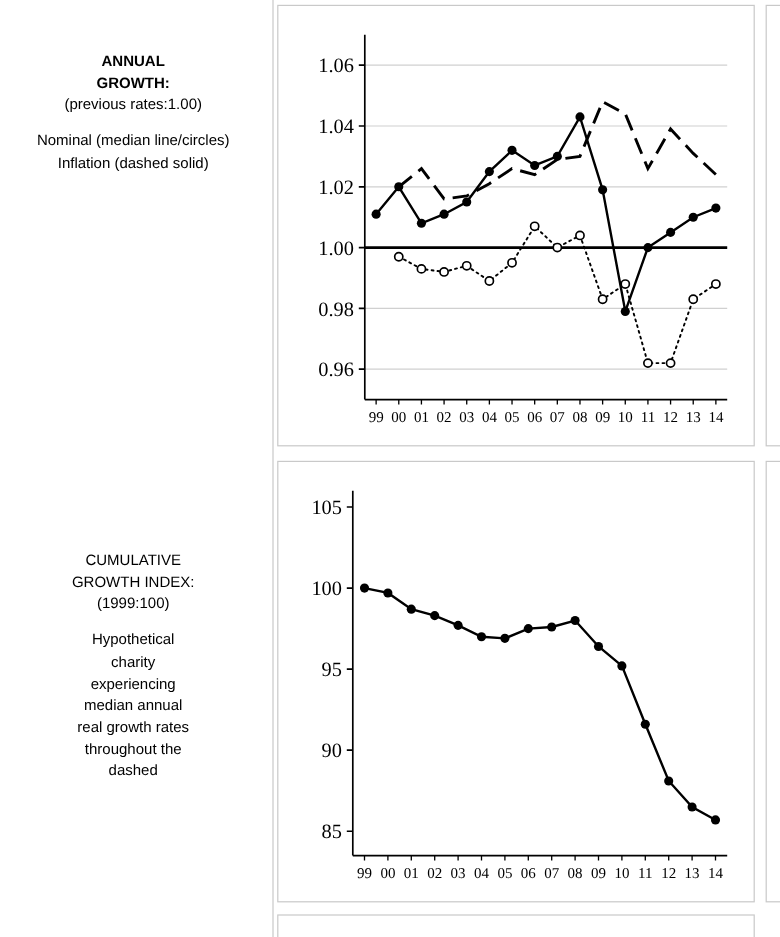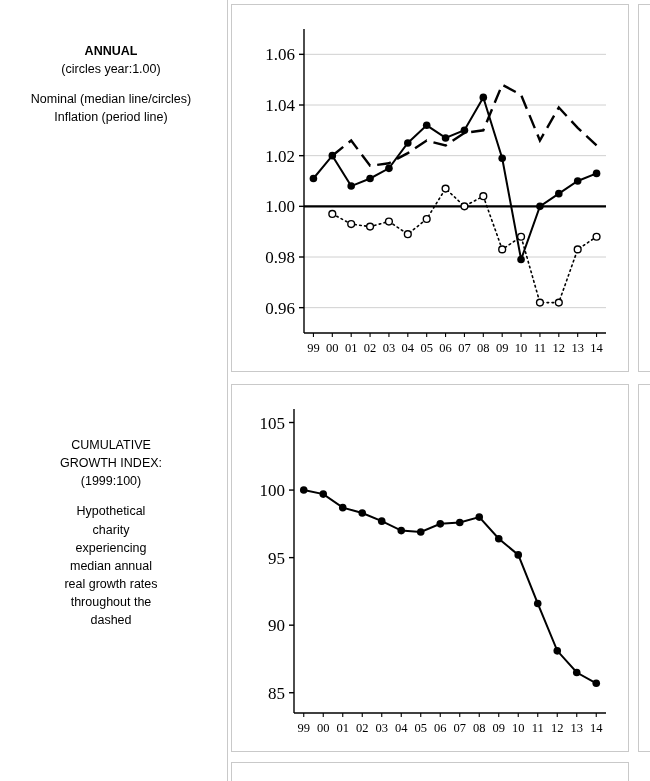--- a/index.html
+++ b/index.html
@@ -34,21 +34,21 @@
   .caption-block {
     position: absolute;
     width: 210px;
     left: 6px;
     text-align: center;
     font-size: 12.5px;
     line-height: 1.45;
     color: #000;
   }
   #caption-annual { top: 42px; }
-  #caption-cumulative { top: 436px; }
+  #caption-cumulative { top: 458px; }
   .cap-title { font-weight: 600; }
   .cap-gap { height: 12px; }
   .cap-line { white-space: nowrap; }
 
   
   .panel {
     position: absolute;
     border: 1px solid #c9c9c9;
     background: #ffffff;
     box-sizing: border-box;
@@ -104,24 +104,25 @@
 </style>
 </head>
 <body>
 
 <div class="page">
 
   <div class="caption-col">
 
     <div class="caption-block" id="caption-annual">
       <div class="cap-title cap-line">ANNUAL</div>
-      <div class="cap-line">(circles year:1.00)</div>
+      <div class="cap-title cap-line">GROWTH:</div>
+      <div class="cap-line">(previous rates:1.00)</div>
       <div class="cap-gap"></div>
       <div class="cap-line">Nominal (median line/circles)</div>
-      <div class="cap-line">Inflation (period line)</div>
+      <div class="cap-line">Inflation (dashed solid)</div>
     </div>
 
     <div class="caption-block" id="caption-cumulative">
       <div class="cap-line">CUMULATIVE</div>
       <div class="cap-line">GROWTH  INDEX:</div>
       <div class="cap-line">(1999:100)</div>
       <div class="cap-gap"></div>
       <div class="cap-line">Hypothetical</div>
       <div class="cap-line">charity</div>
       <div class="cap-line">experiencing</div>

